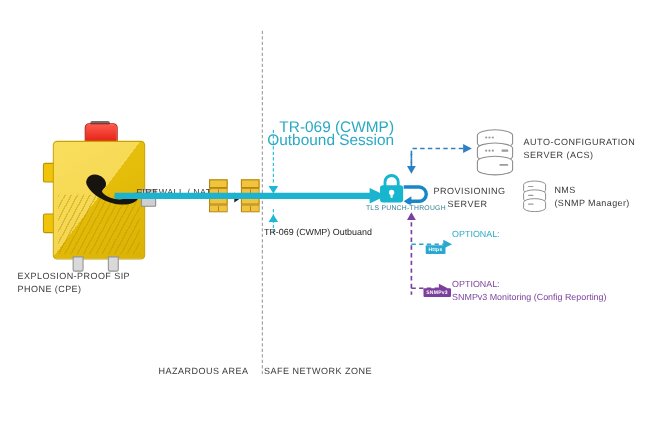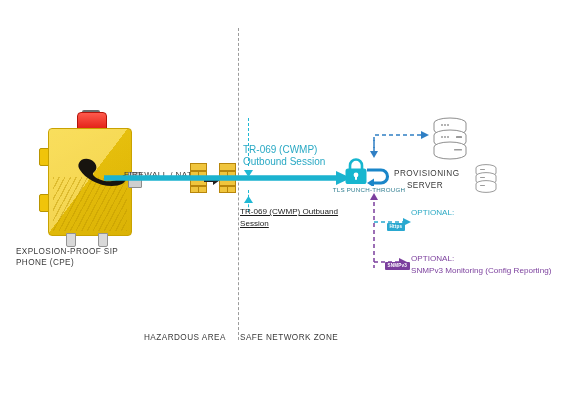--- a/index.html
+++ b/index.html
@@ -203,34 +203,34 @@
     border-left: 1.4px dashed #1fb8d4;
     width: 0;
   }
   #dash-top { left: 248px; top: 118px; height: 48px; }
   #dash-bot { left: 248px; top: 190px; height: 22px; }
   .teal-arrowhead { color: #1fb8d4; position: absolute; }
 
   
   #session-top-label {
     left: 243px;
-    top: 144px;
-    font-size: 10px;
+    top: 110px;
+    font-size: 14px;
     line-height: 11.5px;
     color: #2aa9c4;
     white-space: nowrap;
+    text-align: right;
   }
   #session-bottom-label {
     left: 240px;
     top: 206px;
     font-size: 8.1px;
     line-height: 11.5px;
     color: #1c1c1c;
     white-space: nowrap;
-    text-decoration: underline;
   }
 
   
   #acs-icon { left: 430px; top: 116px; width: 40px; height: 44px; }
   #acs-label {
     left: 476px;
     top: 124px;
     font-size: 8.2px;
     letter-spacing: 0.45px;
     line-height: 11.5px;
@@ -377,21 +377,20 @@
     </svg>
   </div>
 
   <div class="abs" id="session-top-label">
     <div>TR-069 (CWMP)</div>
     <div>Outbound Session</div>
   </div>
 
   <div class="abs" id="session-bottom-label">
     <div>TR-069 (CWMP) Outbuand</div>
-    <div>Session</div>
   </div>
 
   <div class="abs" id="tls-icon">
     <svg viewBox="0 0 52 28" width="52" height="28" aria-hidden="true">
 
       <path d="M9,11 L9,7.5 A6,6 0 0 1 21,7.5 L21,11" fill="none" stroke="#16b6cf" stroke-width="2.6"></path>
       <rect x="4.5" y="10.5" width="21" height="15.5" rx="2.6" fill="#16b6cf"></rect>
       <circle cx="15" cy="17" r="2.4" fill="#ffffff"></circle>
       <rect x="14" y="17.5" width="2" height="4.6" rx="1" fill="#ffffff"></rect>
 
@@ -413,40 +412,48 @@
           <circle cx="15" cy="9" r="1"></circle>
           <circle cx="18" cy="9" r="1"></circle>
         <circle cx="12" cy="21" r="1"></circle>
           <circle cx="15" cy="21" r="1"></circle>
           <circle cx="18" cy="21" r="1"></circle>
         <rect x="26" y="20" width="6" height="2" rx="0.6"></rect>
         <rect x="24" y="33" width="8" height="1.6" rx="0.6"></rect>
       </g>
     </svg>
   </div>
+  <div class="abs" id="acs-label">
+    <div>AUTO-CONFIGURATION</div>
+    <div>SERVER (ACS)</div>
+  </div>
 
   <div class="abs" id="prov-label">
     <div>PROVISIONING</div>
     <div>SERVER</div>
   </div>
 
   <div class="abs" id="nms-icon">
     <svg viewBox="0 0 26 30" width="26" height="30" aria-hidden="true">
       <g fill="#ffffff" stroke="#8e8e8e" stroke-width="0.9">
         <path d="M3,5 a10,3.4 0 0 1 20,0 v5 a10,3.4 0 0 1 -20,0 z"></path>
         <path d="M3,13 a10,3.4 0 0 1 20,0 v5 a10,3.4 0 0 1 -20,0 z"></path>
         <path d="M3,21 a10,3.4 0 0 1 20,0 v5 a10,3.4 0 0 1 -20,0 z"></path>
       </g>
       <g fill="#9b9b9b">
         <rect x="7" y="6" width="5" height="1.1" rx="0.5"></rect>
         <rect x="7" y="14" width="5" height="1.1" rx="0.5"></rect>
         <rect x="7" y="22" width="5" height="1.1" rx="0.5"></rect>
       </g>
     </svg>
   </div>
+  <div class="abs" id="nms-label">
+    <div>NMS</div>
+    <div>(SNMP Manager)</div>
+  </div>
 
   <svg id="wires" viewBox="0 0 586 393">
 
     <path d="M374,155 L374,135 L422,135" fill="none" stroke="#2f7fc4" stroke-width="1.5" stroke-dasharray="4,3"></path>
     <path d="M421,131 L429,135 L421,139 Z" fill="#2f7fc4"></path>
 
     <path d="M374,140 L374,153" fill="none" stroke="#2f7fc4" stroke-width="1.5" stroke-dasharray="4,3"></path>
     <path d="M370,151 L378,151 L374,158 Z" fill="#2f7fc4"></path>
 
     <path d="M374,195 L374,268" fill="none" stroke="#7b3f9d" stroke-width="1.5" stroke-dasharray="4,3"></path>

